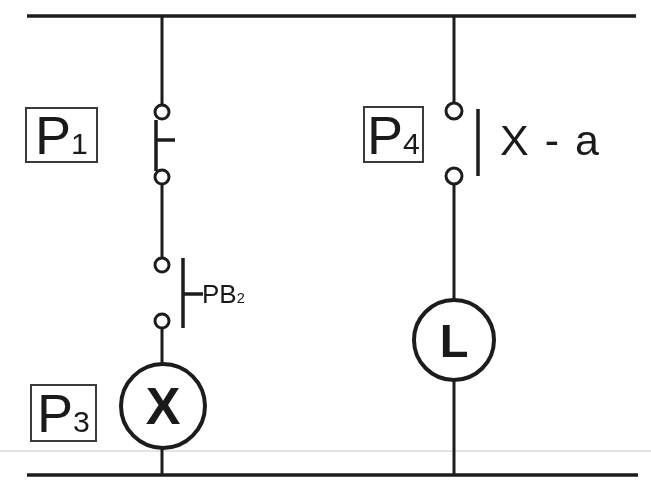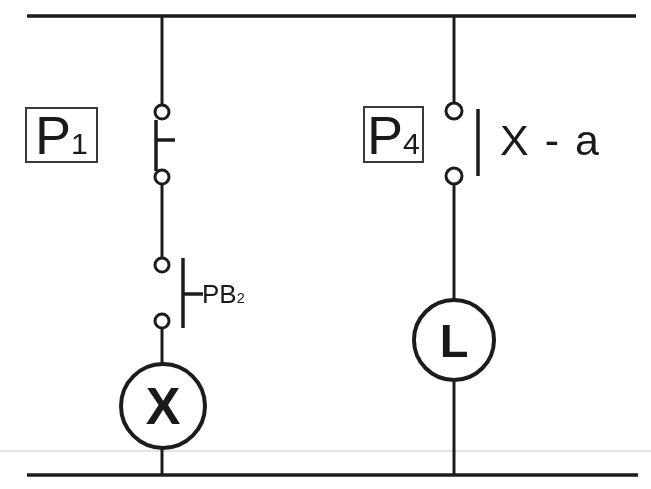--- a/index.html
+++ b/index.html
@@ -106,20 +106,23 @@
       <circle class="sym" cx="454" cy="176" r="8"></circle>
       <line class="symline" x1="478" y1="109" x2="478" y2="176"></line>
     </g>
 
     <circle class="coilcircle" cx="454" cy="340" r="40"></circle>
   </svg>
 
   <div class="tagbox p1-box">
     <span><span>P</span><span class="sub">1</span></span>
   </div>
+  <div class="tagbox p3-box">
+    <span><span>P</span><span class="sub">3</span></span>
+  </div>
   <div class="tagbox p4-box">
     <span><span>P</span><span class="sub">4</span></span>
   </div>
 
   <div class="lbl pb2-label">
     <span>PB</span><span class="sub">2</span>
   </div>
   <div class="lbl xa-label">X - a</div>
 
   <div class="circle-letter coil-letter">X</div>

